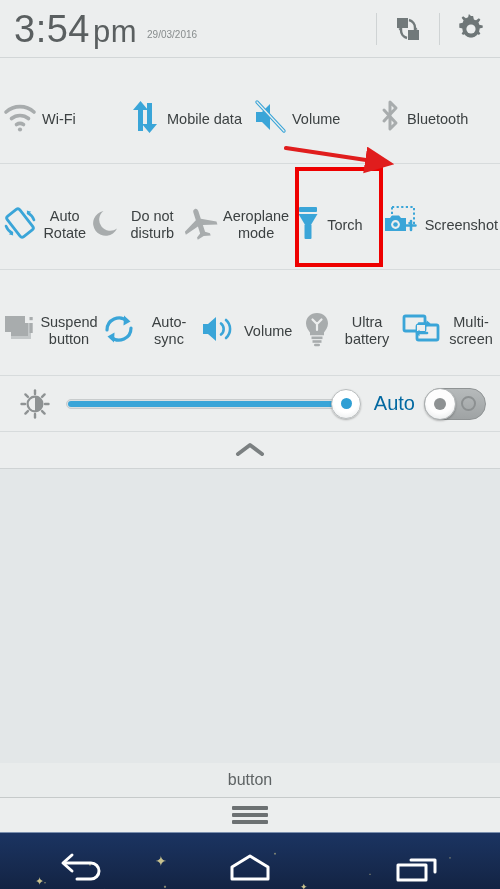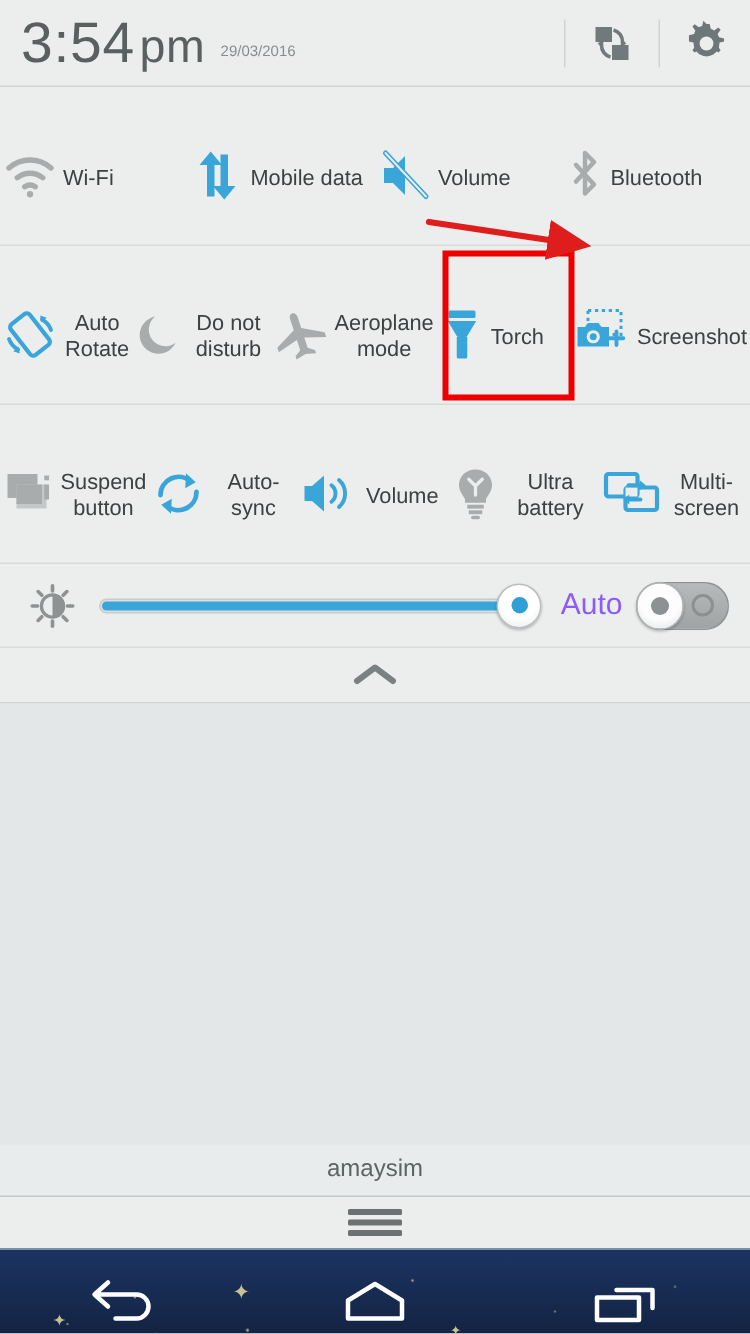--- a/index.html
+++ b/index.html
@@ -154,21 +154,21 @@
     box-sizing: border-box;
     display: flex; align-items: center; justify-content: center;
     transform: translateX(-15px);
   }
   .slider .knob .dot {
     width: 11px; height: 11px; border-radius: 50%;
     background: #2f9fd4;
   }
   .auto-label {
     font-size: 20px;
-    color: #8b5cf6;
+    color: #0369a1;
     margin: 0 9px 0 10px;
     white-space: nowrap;
   }
   .toggle {
     width: 62px; height: 32px;
     border-radius: 16px;
     background: linear-gradient(180deg,#b6babb 0%, #9fa3a4 100%);
     border: 1px solid #8f9394;
     box-sizing: border-box;
     display: flex; align-items: center;
@@ -536,21 +536,21 @@
 
   <div class="collapse-row">
     <svg width="34" height="20" viewBox="0 0 34 20">
       <path d="M5 14 L17 5 L29 14" stroke="#7b8081" stroke-width="4" fill="none" stroke-linecap="round" stroke-linejoin="round"></path>
     </svg>
   </div>
 
   <div class="notif-body"></div>
 
   <div class="carrier">
-    <span>amaysim</span>
+    <span>button</span>
   </div>
   <div class="handle-row">
     <div class="hamburger">
       <i></i>
         <i></i>
         <i></i>
     </div>
   </div>
 
   <div class="navbar">

